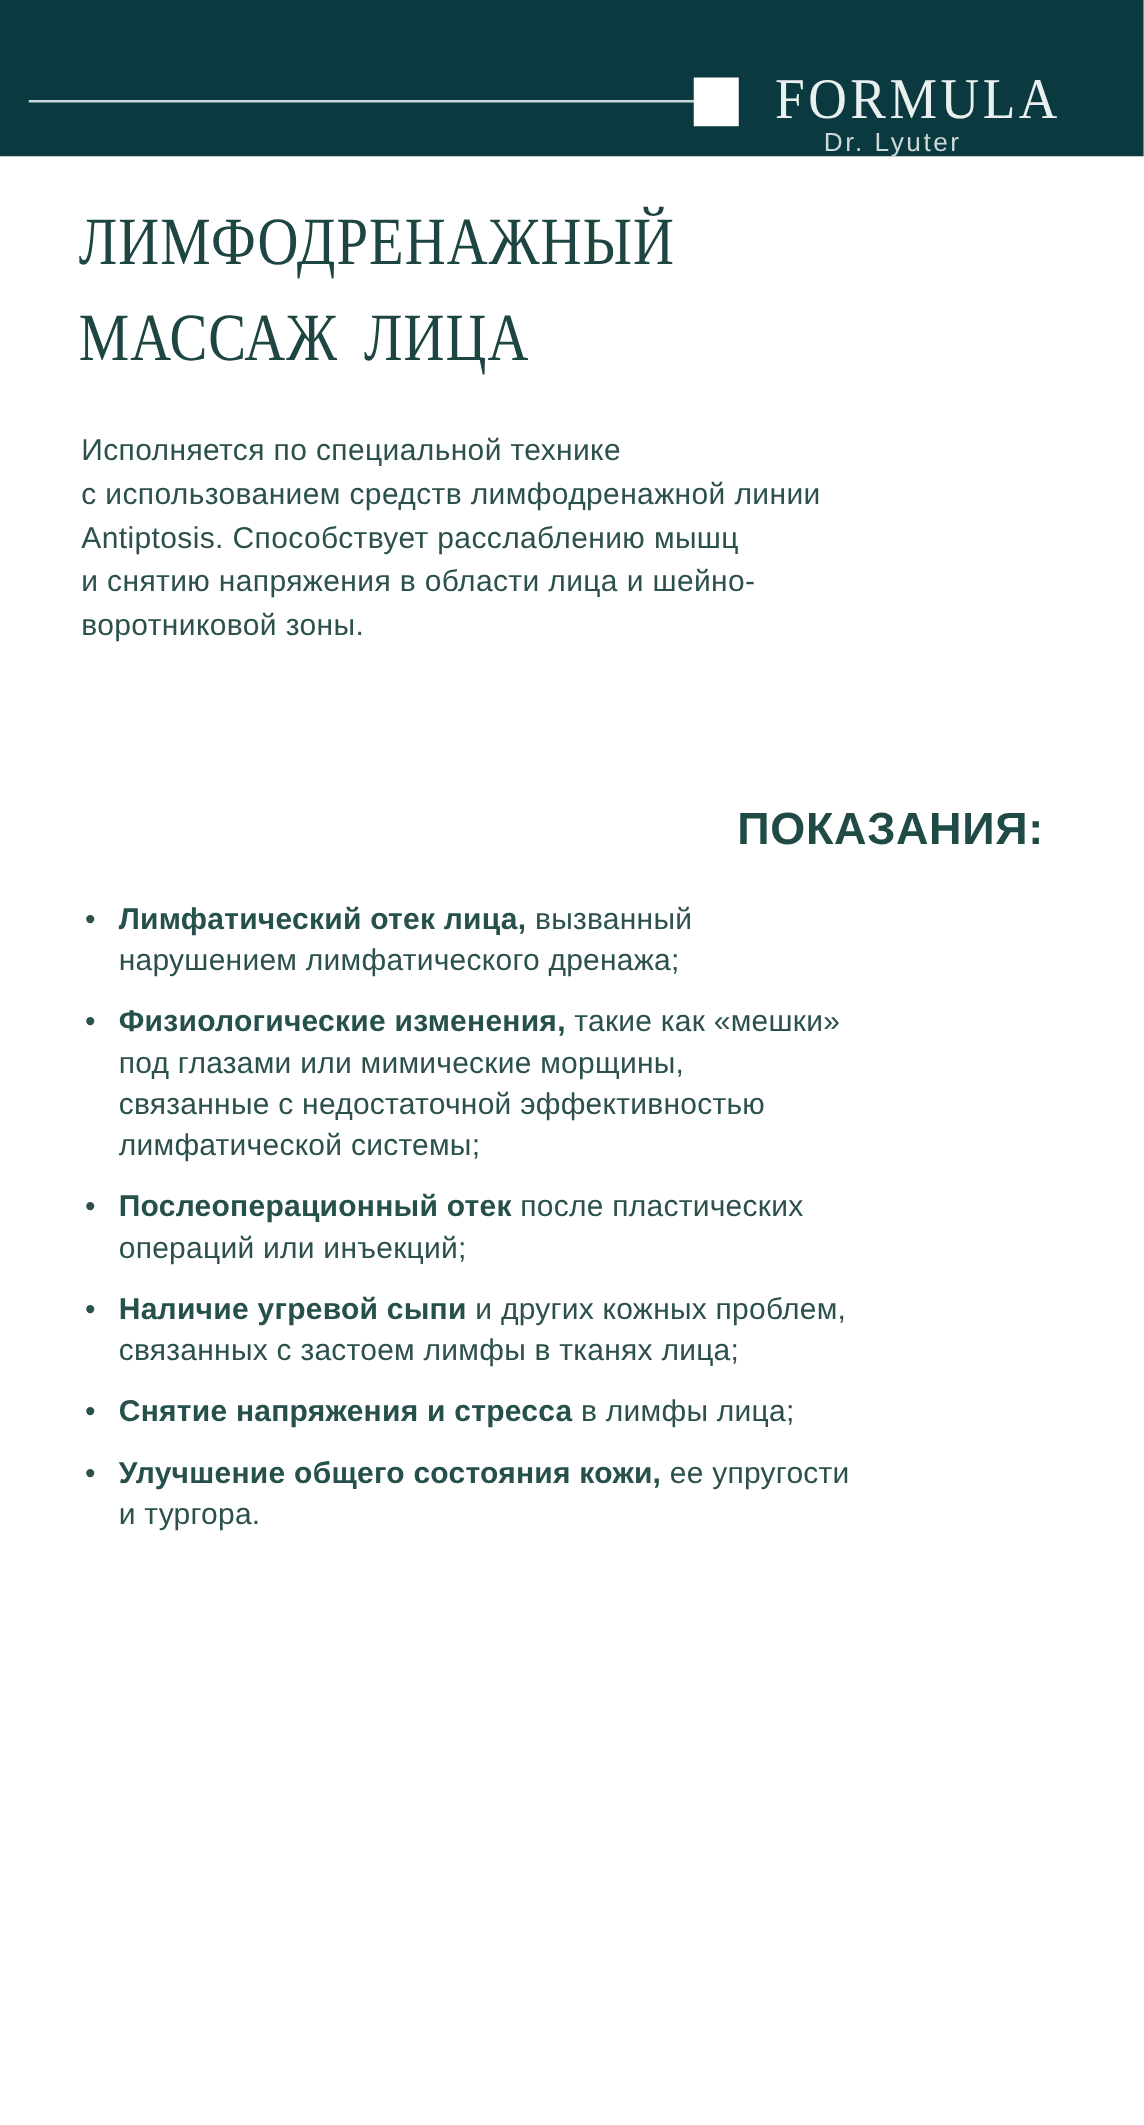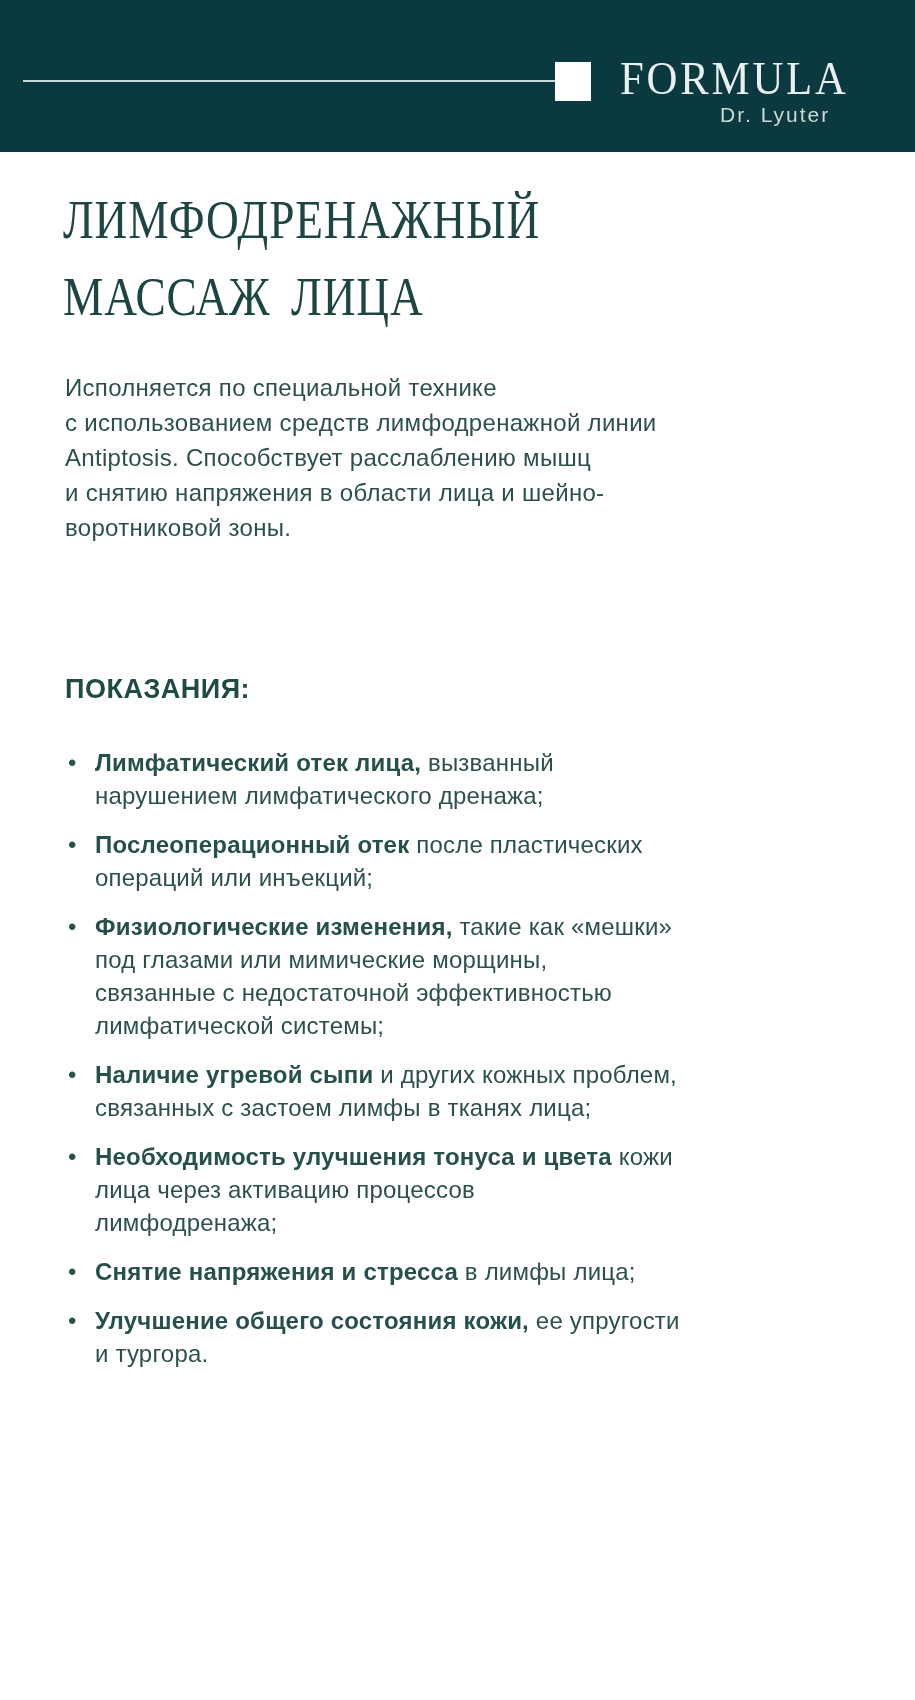--- a/index.html
+++ b/index.html
@@ -7,21 +7,21 @@
   body {
     width: 915px; height: 1700px;
     background: var(--page-bg, #ffffff);
     font-family: "Liberation Sans", sans-serif;
     overflow: hidden;
   }
 
   
   .brand-header {
     position: relative;
-    width: 915px; height: 152px;
+    width: 915px; height: 125px;
     background: var(--header-bg, #0b3940);
     text-align: right;
   }
   .header-rule {
     position: absolute;
     left: 23px; top: 80px;
     width: 533px; height: 2px;
     background: var(--rule, #c6dbd9);
   }
   .brand-square {
@@ -37,21 +37,21 @@
     font-weight: 400;
     font-size: 46px; line-height: 50px;
     letter-spacing: 3px;
     color: var(--wordmark, #e9f0ef);
     transform: scaleX(0.93);
     transform-origin: left top;
     white-space: nowrap;
   }
   .brand-subtitle {
     position: absolute;
-    left: 720px; top: 103px;
+    left: 659px; top: 103px;
     font-size: 21px; line-height: 24px;
     letter-spacing: 2px;
     color: var(--subtitle, #ccd9d7);
     white-space: nowrap;
   }
 
   
   .main { padding: 0 80px 0 65px; }
 
   .page-title {
@@ -72,25 +72,26 @@
     margin: 34px 0 0;
     font-size: 24px;
     line-height: 35px;
     letter-spacing: 0.3px;
     color: var(--body-text, #2c514d);
     white-space: pre-line;
   }
 
   .section-heading {
     margin: 128px 0 16px;
-    font-size: 27px;
+    font-size: 36px;
     line-height: 33px;
     font-weight: bold;
     letter-spacing: 0.5px;
     color: var(--heading-text, #1f4a46);
+    text-align: right;
   }
 
   .indications-list {
     list-style: none;
     margin: 40px 0 0;
     padding: 0;
     font-size: 24px;
     line-height: 33px;
     letter-spacing: 0.2px;
     color: var(--body-text, #2c514d);
@@ -131,28 +132,25 @@
 с использованием средств лимфодренажной линии
 Antiptosis. Способствует расслаблению мышц
 и снятию напряжения в области лица и шейно-
 воротниковой зоны.</p>
 
   <h2 class="section-heading">ПОКАЗАНИЯ:</h2>
 
   <ul class="indications-list">
     <li><span class="emph">Лимфатический отек лица,</span><span> вызванный
 нарушением лимфатического дренажа;</span></li>
-    <li><span class="emph">Послеоперационный отек</span><span> после пластических
-операций или инъекций;</span></li>
     <li><span class="emph">Физиологические изменения,</span><span> такие как «мешки»
 под глазами или мимические морщины,
 связанные с недостаточной эффективностью
 лимфатической системы;</span></li>
+    <li><span class="emph">Послеоперационный отек</span><span> после пластических
+операций или инъекций;</span></li>
     <li><span class="emph">Наличие угревой сыпи</span><span> и других кожных проблем,
 связанных с застоем лимфы в тканях лица;</span></li>
-    <li><span class="emph">Необходимость улучшения тонуса и цвета</span><span> кожи
-лица через активацию процессов
-лимфодренажа;</span></li>
     <li><span class="emph">Снятие напряжения и стресса</span><span> в лимфы лица;</span></li>
     <li><span class="emph">Улучшение общего состояния кожи,</span><span> ее упругости
 и тургора.</span></li>
   </ul>
 </main>
 
 </body></html>

